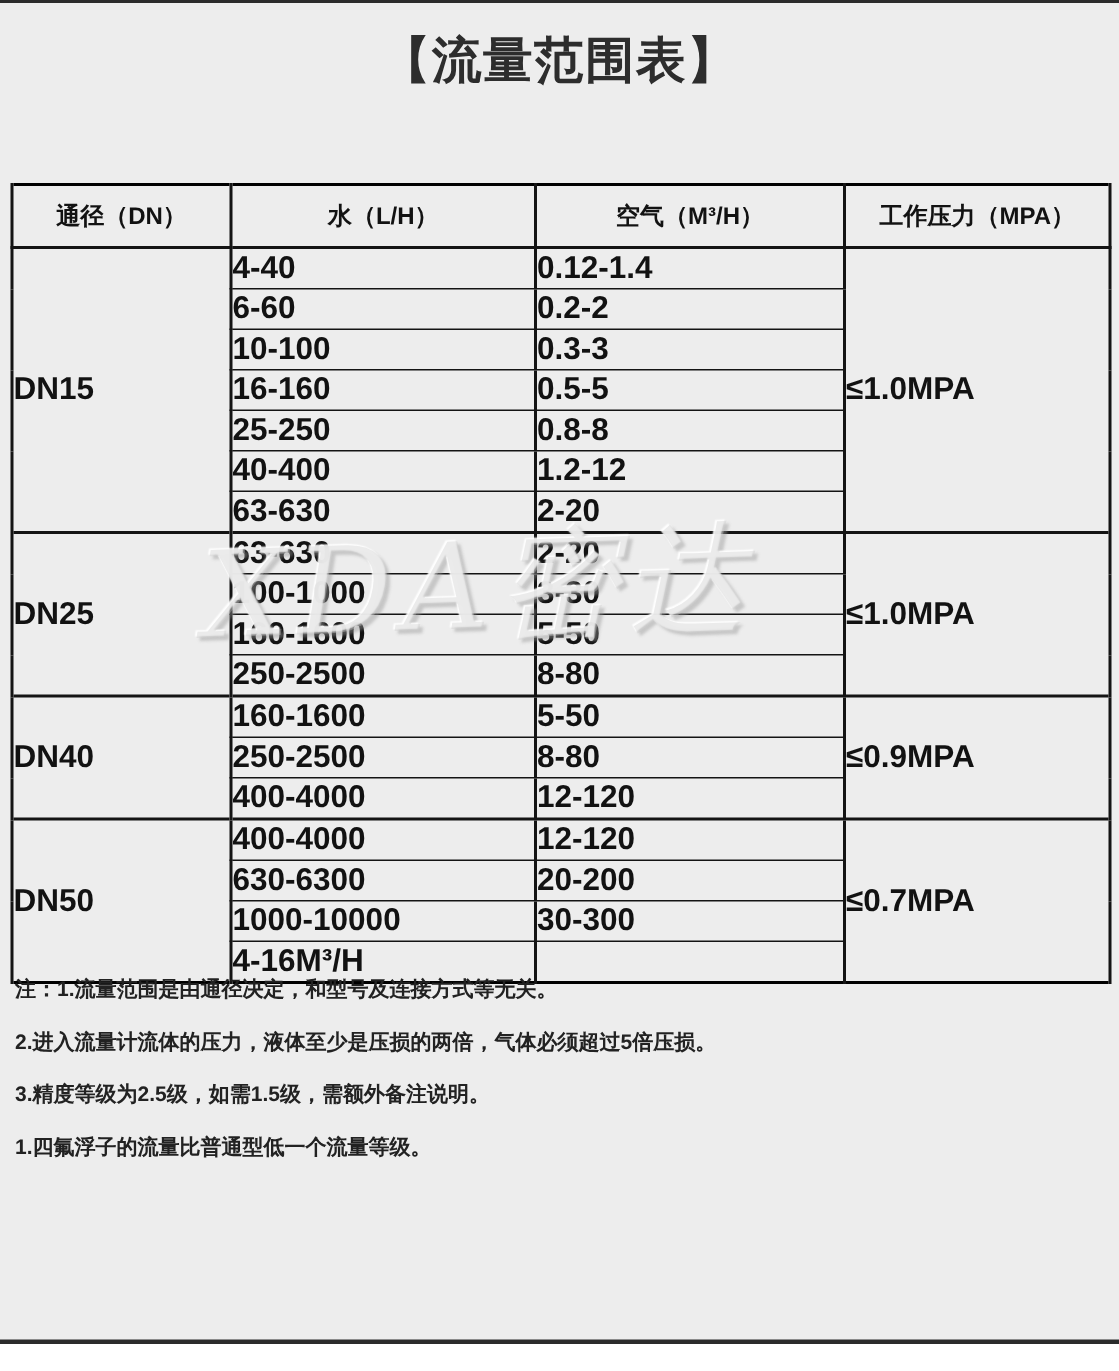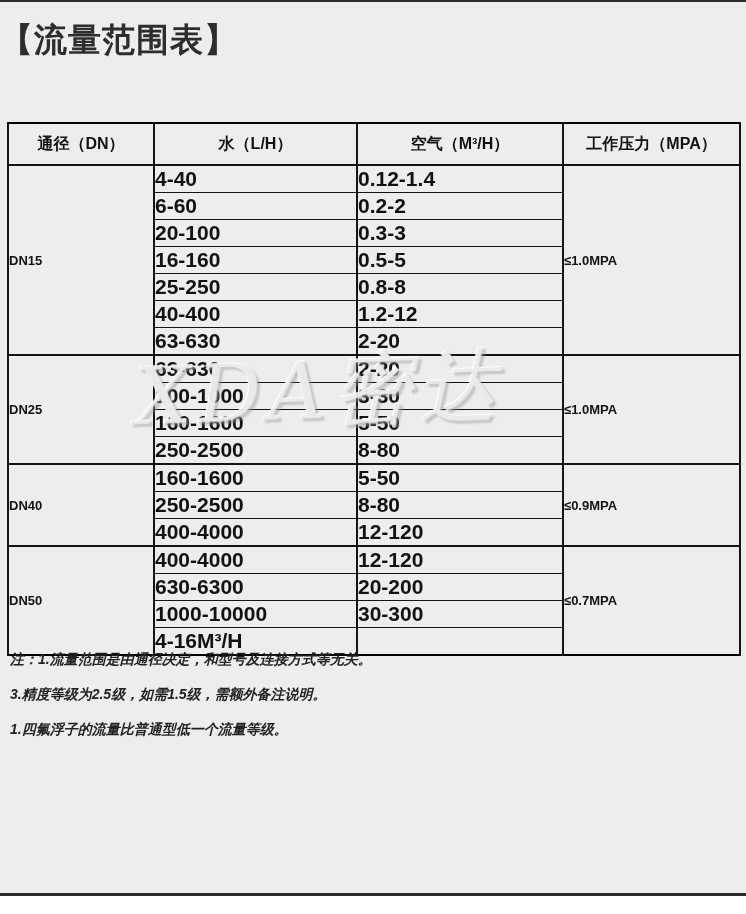--- a/index.html
+++ b/index.html
@@ -26,21 +26,21 @@
     border-bottom: 3px solid #2b2b2b;
     box-sizing: border-box;
     overflow: hidden;
   }
   .title {
     margin: 0;
     position: absolute;
     top: 16px;
     left: 0;
     width: 100%;
-    text-align: left;
+    text-align: center;
     font-size: 33px;
     font-weight: bold;
     color: #2d2d2d;
     letter-spacing: 1px;
   }
   .flow-table {
     position: absolute;
     top: 120px;
     left: 7px;
     width: 732px;
@@ -69,21 +69,21 @@
   }
   .flow-table tbody td {
     height: 26px;
     font-size: 21px;
   }
   .flow-table tr.group-start td {
     border-top: 2px solid #141414;
   }
   .flow-table td.dn,
   .flow-table td.pressure {
-    font-size: 13px;
+    font-size: 21px;
   }
   .watermark {
     position: absolute;
     top: 338px;
     left: 135px;
     width: 470px;
     font-family: "DejaVu Serif", serif;
     font-style: italic;
     font-size: 80px;
     line-height: 100px;
@@ -93,21 +93,20 @@
     text-shadow: -1px -1px 1px rgba(255,255,255,0.95), 2px 2px 2px rgba(150,150,150,0.45);
     transform: rotate(-2deg);
     pointer-events: none;
     z-index: 5;
   }
   .notes {
     position: absolute;
     top: 648px;
     left: 10px;
     width: 726px;
-    font-style: italic;
   }
   .notes p {
     margin: 0 0 16px 0;
     font-size: 14px;
     line-height: 19px;
     font-weight: bold;
     color: #222222;
   }
 </style>
 </head>
@@ -141,21 +140,21 @@
           <td class="dn" rowspan="7">DN15</td>
           <td>4-40</td>
           <td>0.12-1.4</td>
           <td class="pressure" rowspan="7">≤1.0MPA</td>
         </tr>
         <tr>
           <td>6-60</td>
           <td>0.2-2</td>
         </tr>
         <tr>
-          <td>20-100</td>
+          <td>10-100</td>
           <td>0.3-3</td>
         </tr>
         <tr>
           <td>16-160</td>
           <td>0.5-5</td>
         </tr>
         <tr>
           <td>25-250</td>
           <td>0.8-8</td>
         </tr>
@@ -218,18 +217,19 @@
         </tr>
         <tr>
           <td>4-16M³/H</td>
           <td></td>
         </tr>
       </tbody>
     </table>
 
     <div class="notes">
       <p>注：1.流量范围是由通径决定，和型号及连接方式等无关。</p>
+      <p>2.进入流量计流体的压力，液体至少是压损的两倍，气体必须超过5倍压损。</p>
       <p>3.精度等级为2.5级，如需1.5级，需额外备注说明。</p>
       <p>1.四氟浮子的流量比普通型低一个流量等级。</p>
     </div>
 
   </div>
 </div>
 
 </body></html>

